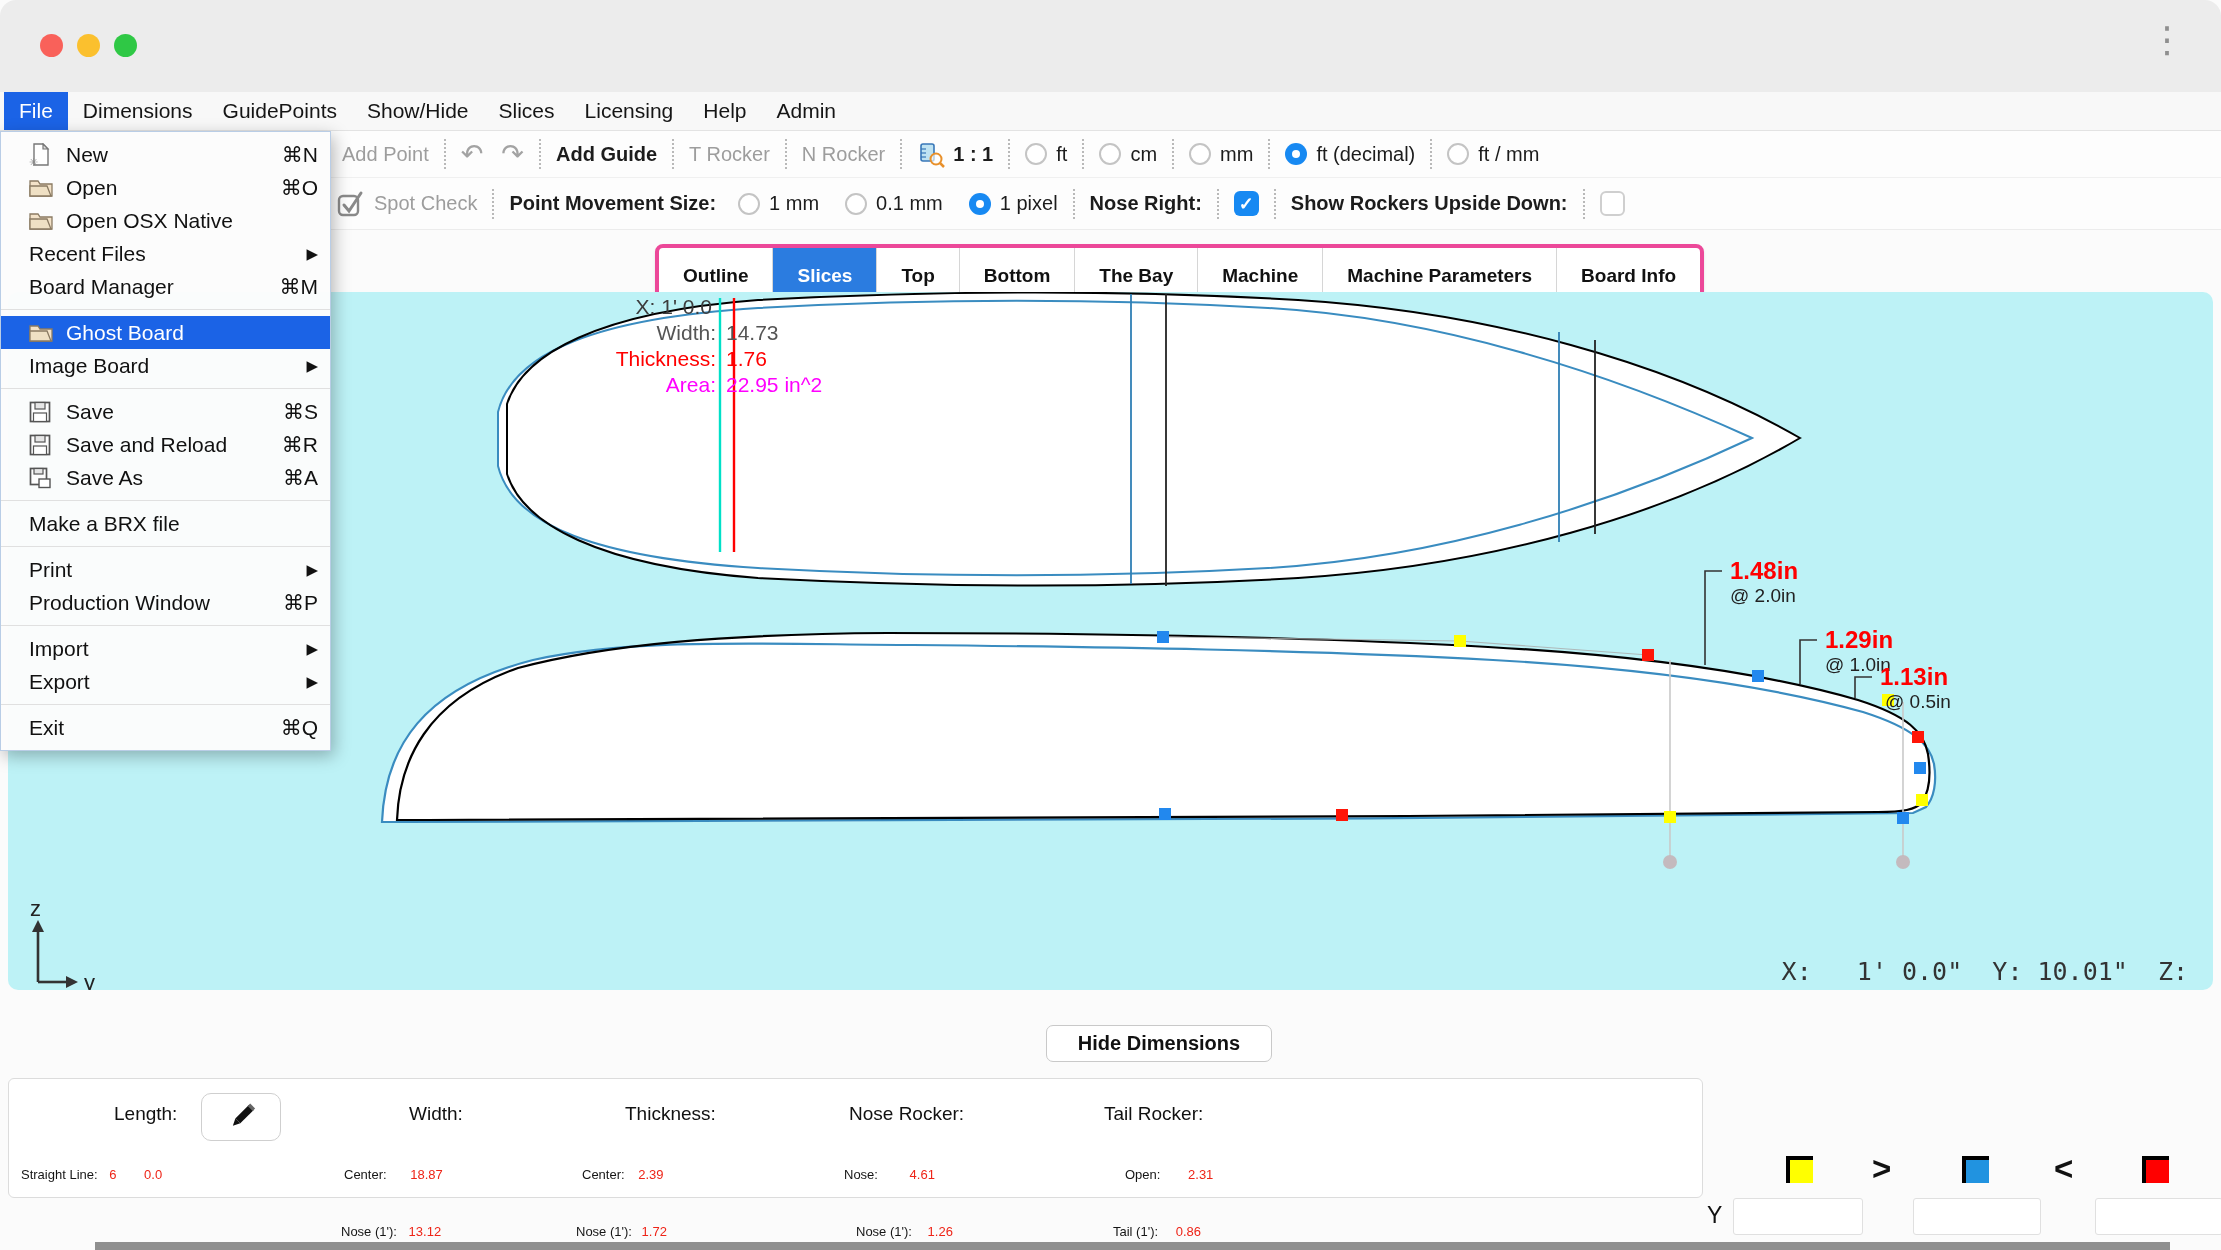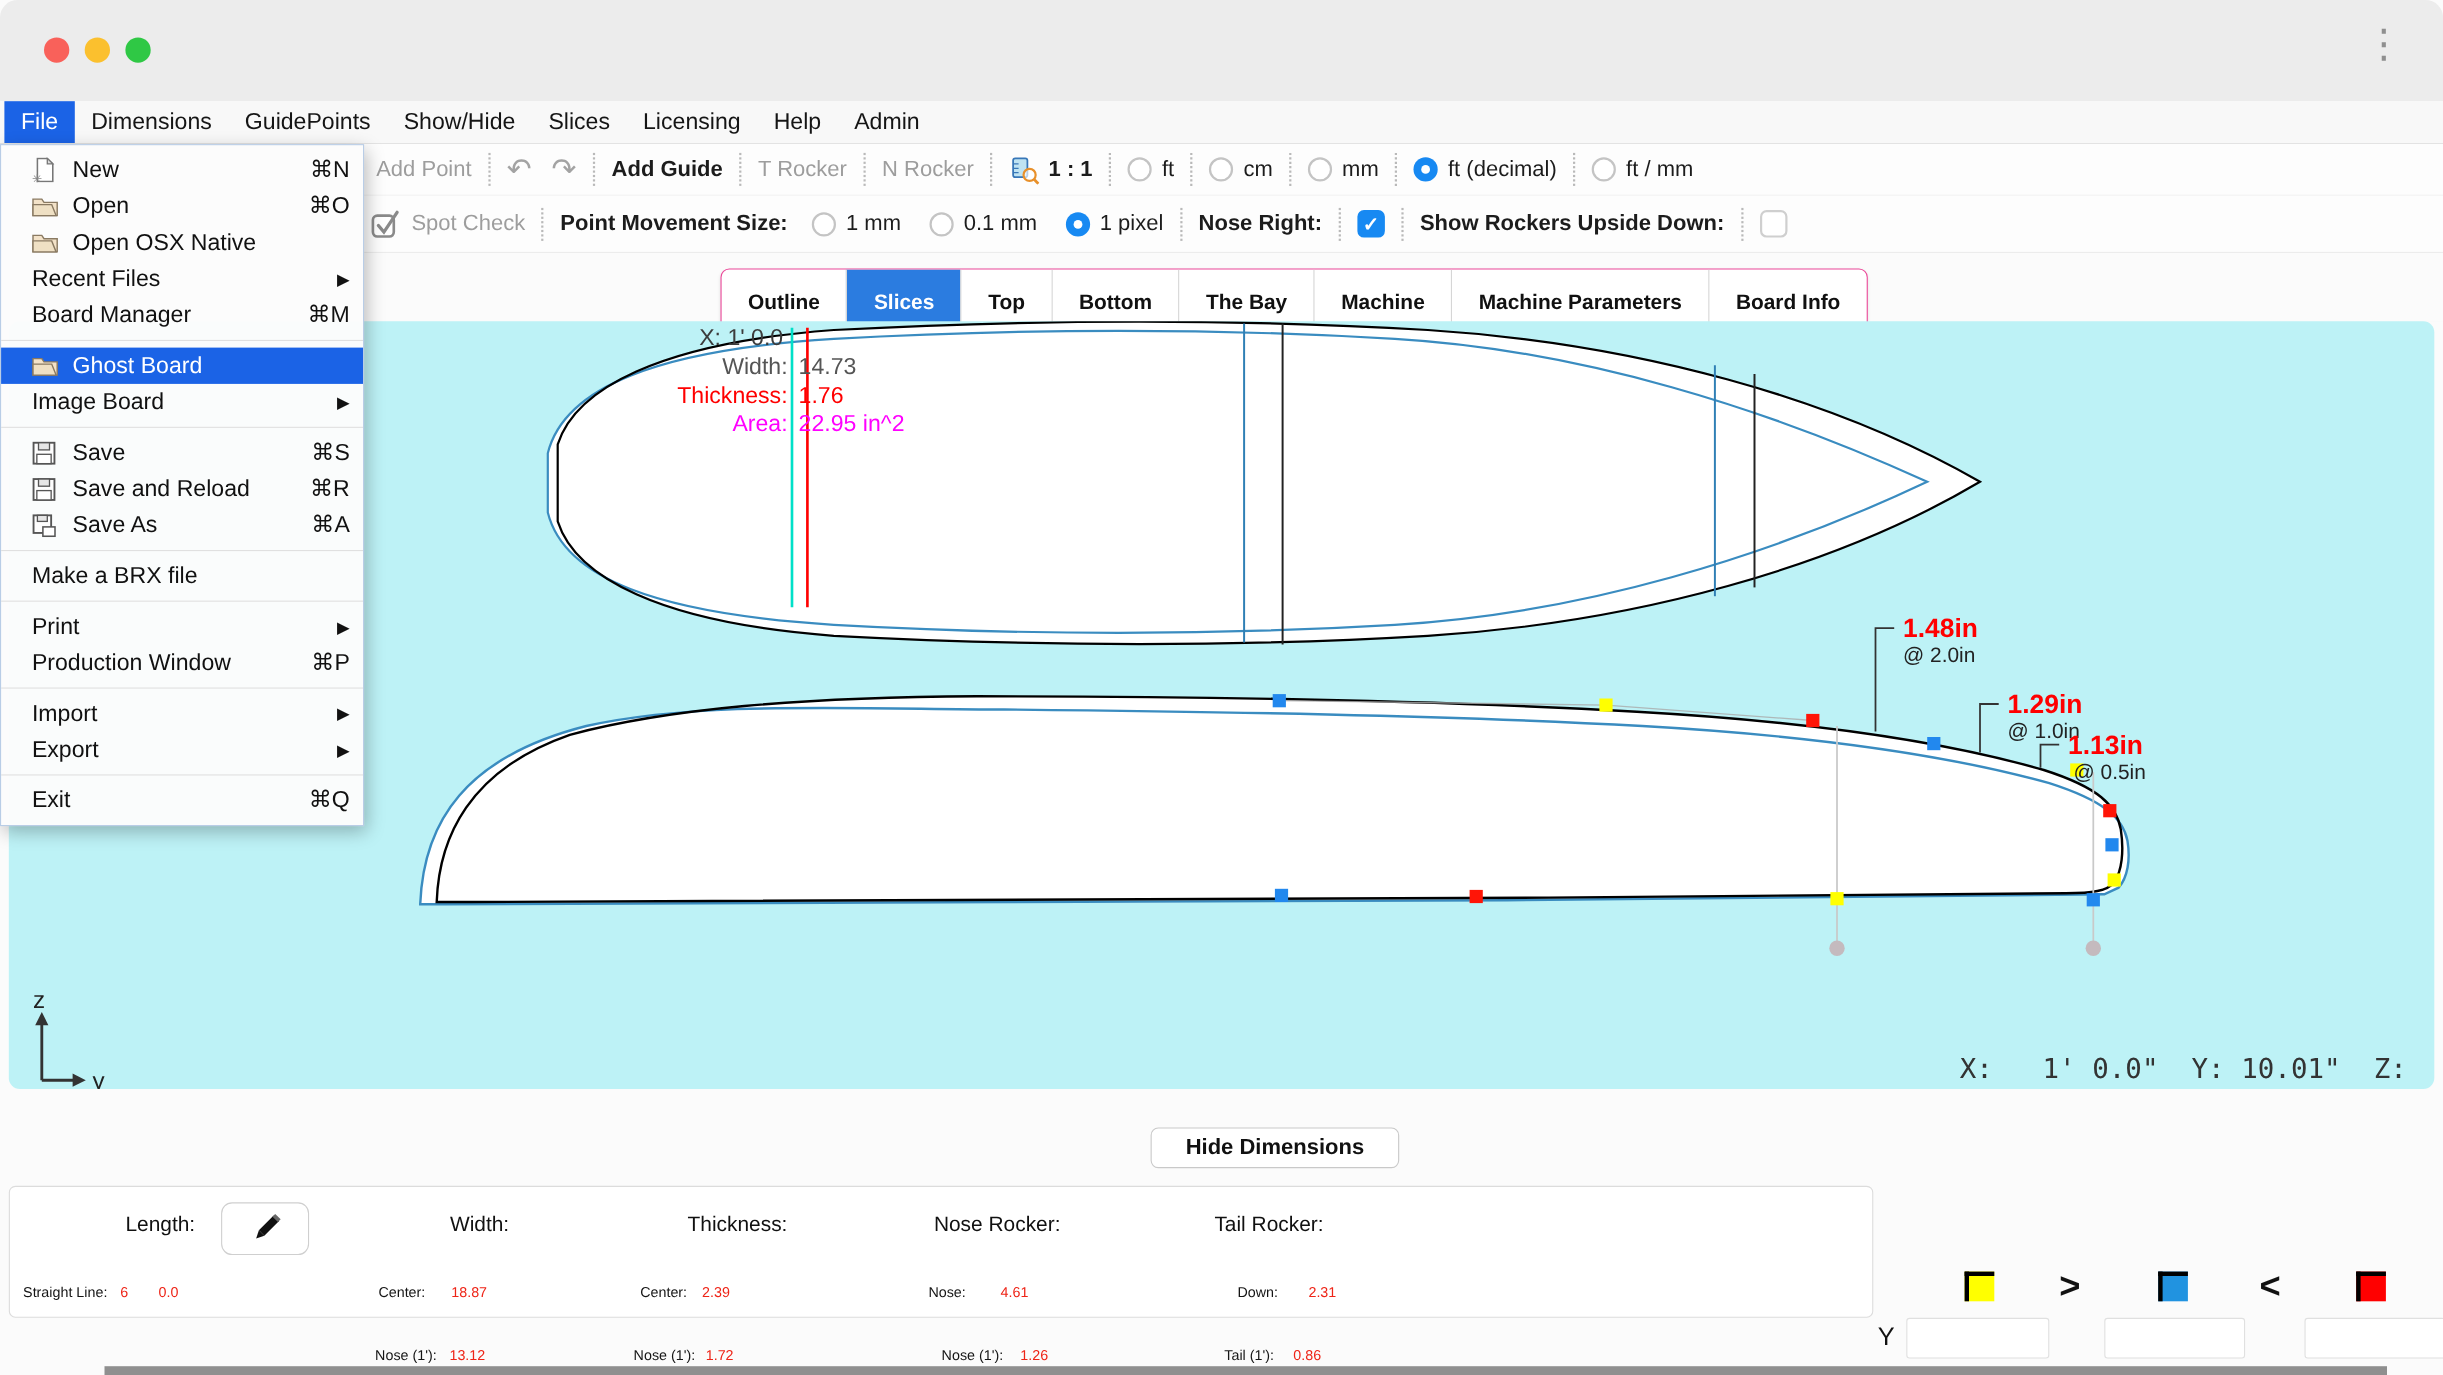--- a/index.html
+++ b/index.html
@@ -30,21 +30,21 @@
   .radio.sel { border:none; background:#1789f2; position:relative; }
   .radio.sel::after { content:""; position:absolute; width:8px; height:8px; border-radius:50%; background:#fff; top:7px; left:7px; }
   .rgroup { display:flex; align-items:center; }
   .cbx { width:25px; height:25px; border-radius:6px; flex:none; }
   .cbx.on { background:#1789f2; color:#fff; display:flex; align-items:center; justify-content:center; font-size:18px; font-weight:bold; }
   .cbx.off { background:#fff; border:2px solid #cfcfcf; }
   .undo-redo { font-size:27px; color:#a3a3a3; letter-spacing:14px; margin-right:-14px; }
 
   
   .tabzone { position:absolute; left:0; top:230px; right:0; height:62px; background:#fbfbfb; }
-  .tabs { position:absolute; left:655px; top:14px; height:63px; display:flex; background:#fff; border:1px solid #ec4899; border-radius:8px; overflow:hidden; box-shadow:0 2px 3px rgba(0,0,0,0.10); }
+  .tabs { position:absolute; left:655px; top:14px; height:63px; display:flex; background:#fff; border:4px solid #ec4899; border-radius:8px; overflow:hidden; box-shadow:0 2px 3px rgba(0,0,0,0.10); }
   .tab { display:flex; align-items:center; padding:0 24px; font-size:19px; font-weight:bold; color:#111; border-left:1px solid #d6d6d6; }
   .tab:first-child { border-left:none; }
   .tab.active { background:#2b7ce0; color:#fff; }
 
   
   .canvas { position:absolute; left:8px; top:292px; width:2205px; height:698px; background:#bdf2f6; border-radius:10px; }
 
   
   .file-menu { position:absolute; left:0; top:131px; width:331px; background:rgba(252,252,252,0.97); border:1px solid #b9cde6; box-shadow:3px 5px 16px rgba(0,0,0,0.28); padding:6px 0; z-index:60; }
   .fm-item { height:33px; display:flex; align-items:center; padding:0 12px 0 28px; font-size:21px; color:#111; }
@@ -434,21 +434,21 @@
       <span>Nose:</span>
       <span class="rv" style="margin-left:28px;">4.61</span>
     </div>
     <div class="drow" style="left:847px; top:145px;">
       <span>Nose (1'):</span>
       <span class="rv" style="margin-left:12px;">1.26</span>
     </div>
 
     <div class="dhead" style="left:1095px; top:24px;">Tail Rocker:</div>
     <div class="drow" style="left:1116px; top:88px;">
-      <span>Down:</span>
+      <span>Open:</span>
       <span class="rv" style="margin-left:24px;">2.31</span>
     </div>
     <div class="drow" style="left:1104px; top:145px;">
       <span>Tail (1'):</span>
       <span class="rv" style="margin-left:14px;">0.86</span>
     </div>
   </div>
 
   <div class="sq" style="left:1786px; top:1156px; background:#ffff00;"></div>
   <div class="arr" style="left:1872px; top:1150px;">&gt;</div>

